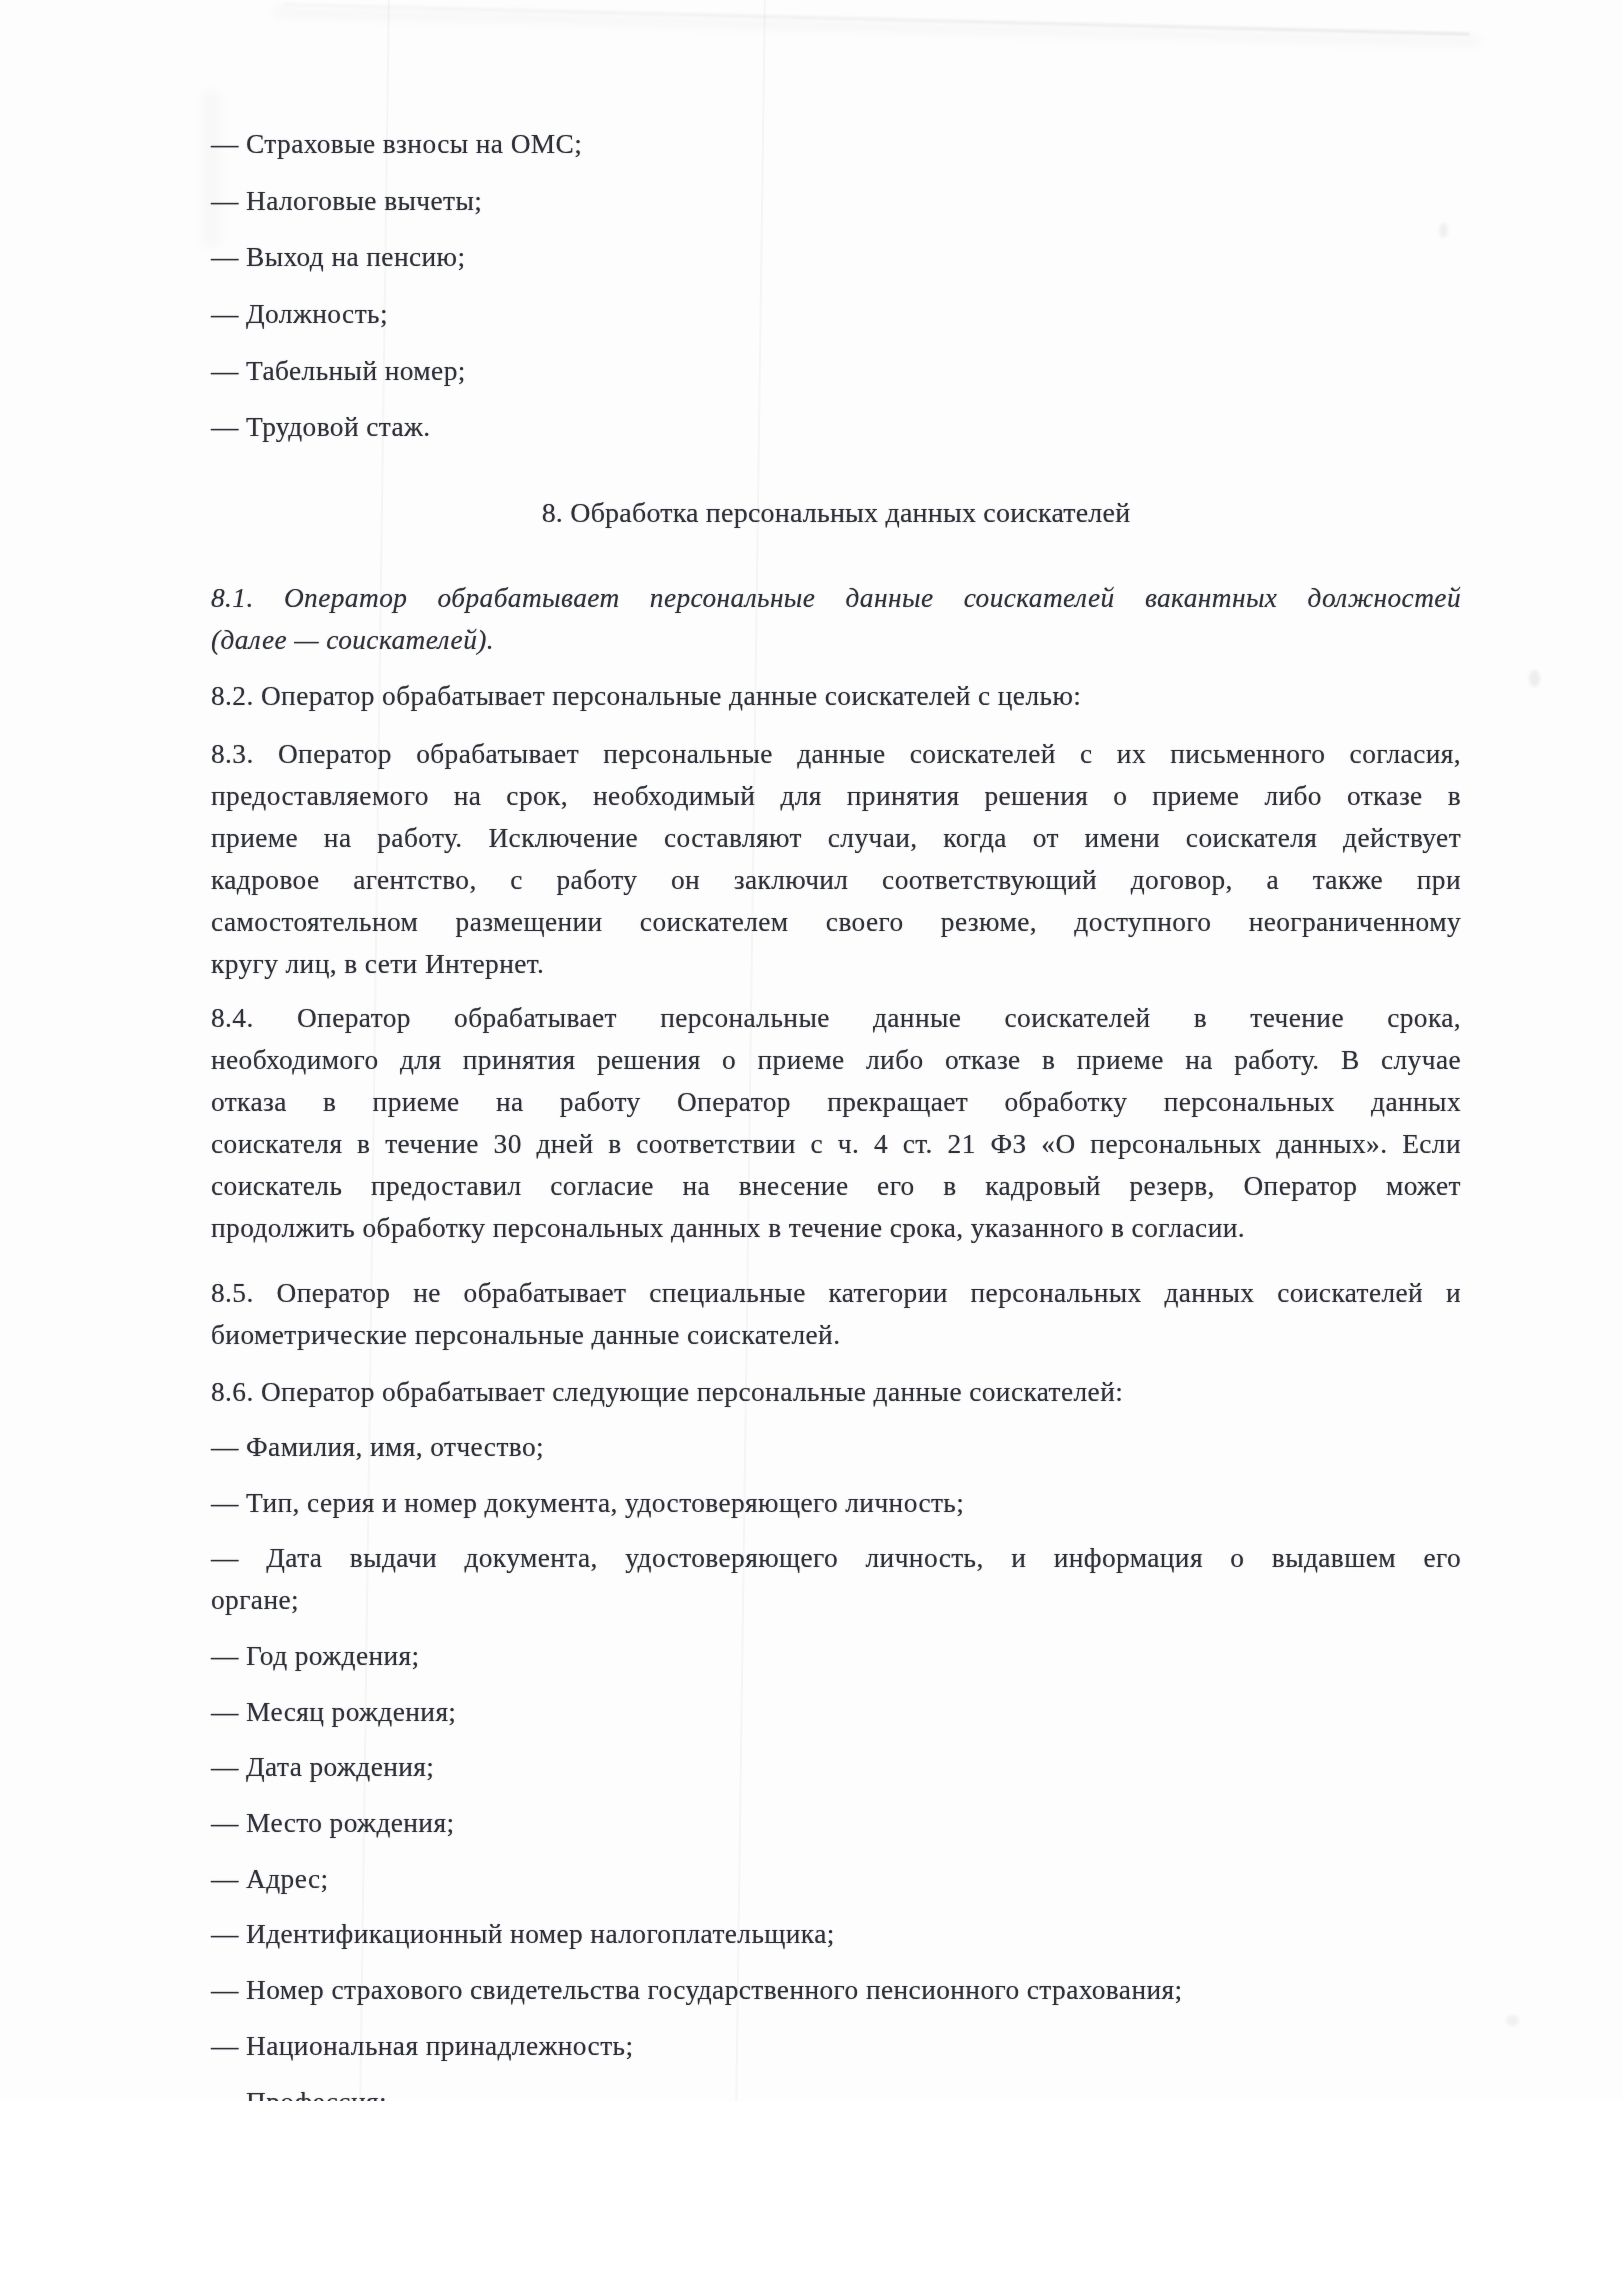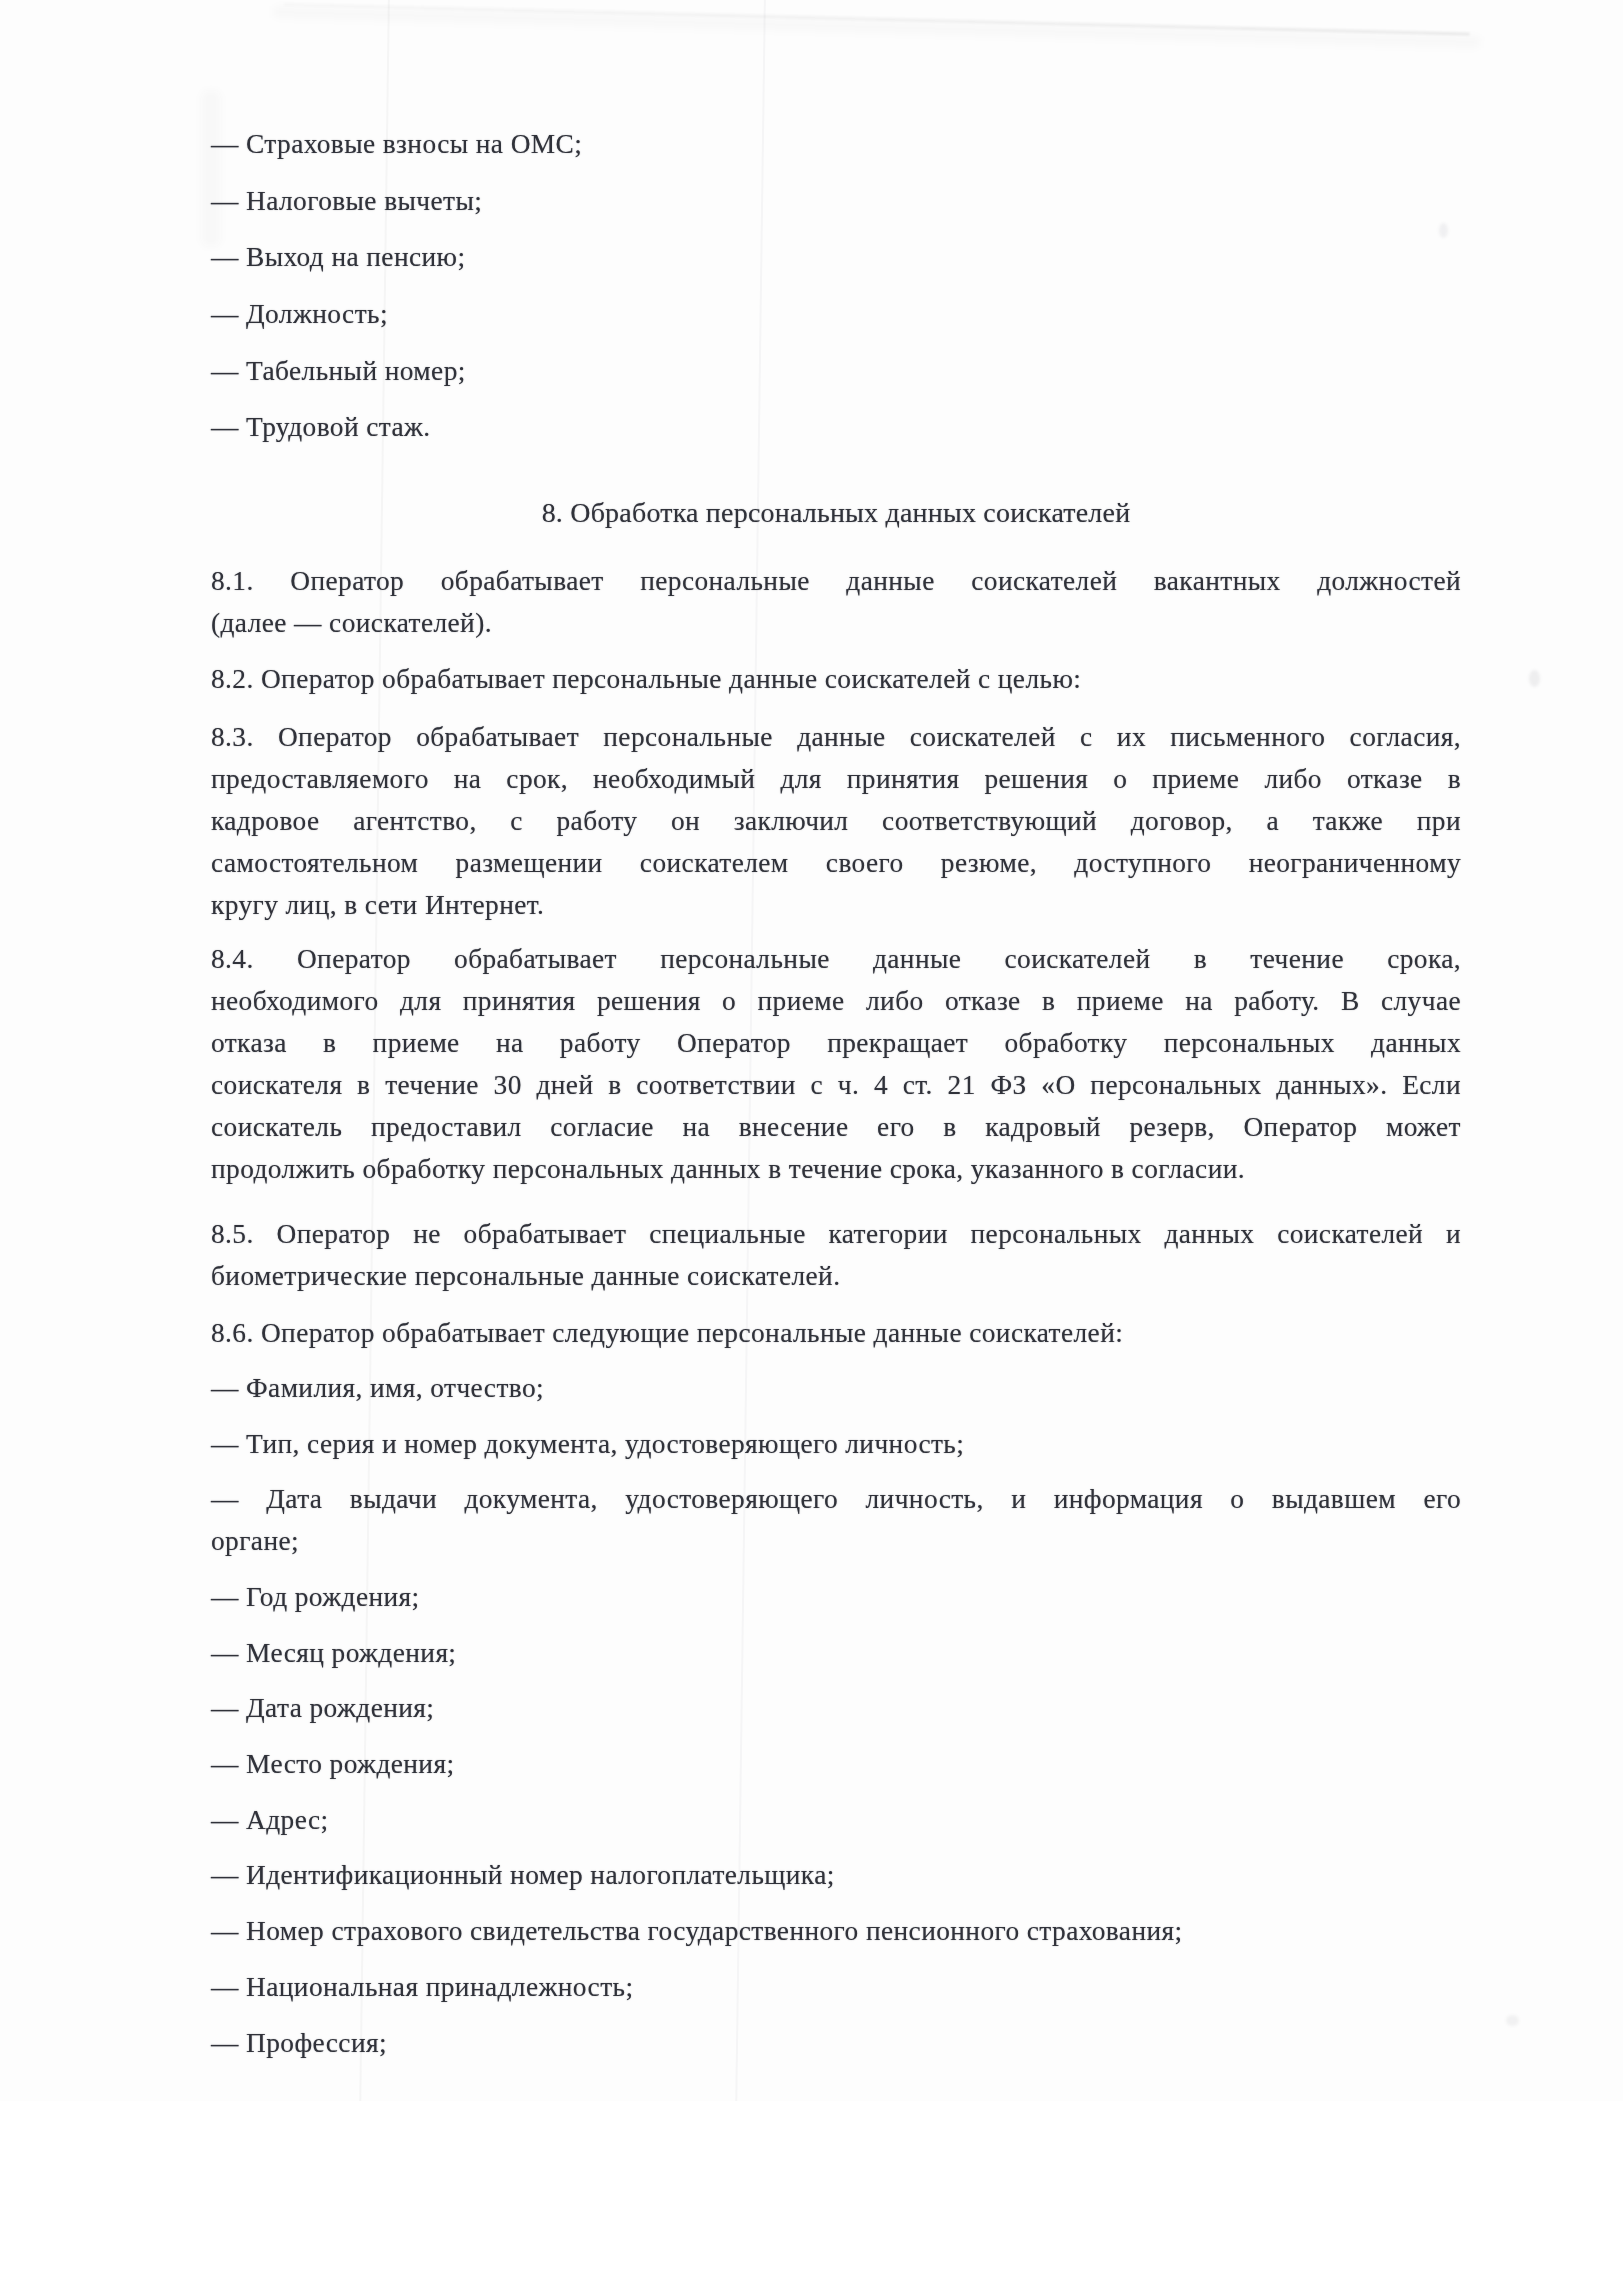--- a/index.html
+++ b/index.html
@@ -85,21 +85,21 @@
     margin: 39px 0 0 0;
     font-size: 28px;
     font-weight: 400;
     line-height: 49px;
     text-align: center;
     letter-spacing: 0.2px;
   }
   .para { margin-top: 13.7px; font-size: 27.4px; }
   .para .line { line-height: 42px; }
   .para .line.j { text-align: justify; text-align-last: justify; }
-  .p81 { margin-top: 23px; }
+  .p81 { margin-top: 40px; font-style: italic; }
   .p83 { margin-top: 15.7px; }
   .p84 { margin-top: 11.8px; }
   .p85 { margin-top: 23px; }
   .p86 { margin-top: 15.7px; }
   .dash-item { margin-top: 13.7px; }
   .bottom-list { margin-top: 12.7px; }
   .bottom-list .li {
     font-size: 27.4px;
     margin-bottom: 13.7px;
   }
@@ -140,20 +140,21 @@
       <div class="line">(далее — соискателей).</div>
     </div>
 
     <div class="para p82">
       <div class="line">8.2. Оператор обрабатывает персональные данные соискателей с целью:</div>
     </div>
 
     <div class="para p83">
       <div class="line j">8.3. Оператор обрабатывает персональные данные соискателей с их письменного согласия,</div>
       <div class="line j">предоставляемого на срок, необходимый для принятия решения о приеме либо отказе в</div>
+      <div class="line j">приеме на работу. Исключение составляют случаи, когда от имени соискателя действует</div>
       <div class="line j">кадровое агентство, с работу он заключил соответствующий договор, а также при</div>
       <div class="line j">самостоятельном размещении соискателем своего резюме, доступного неограниченному</div>
       <div class="line">кругу лиц, в сети Интернет.</div>
     </div>
 
     <div class="para p84">
       <div class="line j">8.4. Оператор обрабатывает персональные данные соискателей в течение срока,</div>
       <div class="line j">необходимого для принятия решения о приеме либо отказе в приеме на работу. В случае</div>
       <div class="line j">отказа в приеме на работу Оператор прекращает обработку персональных данных</div>
       <div class="line j">соискателя в течение 30 дней в соответствии с ч. 4 ст. 21 ФЗ «О персональных данных». Если</div>

